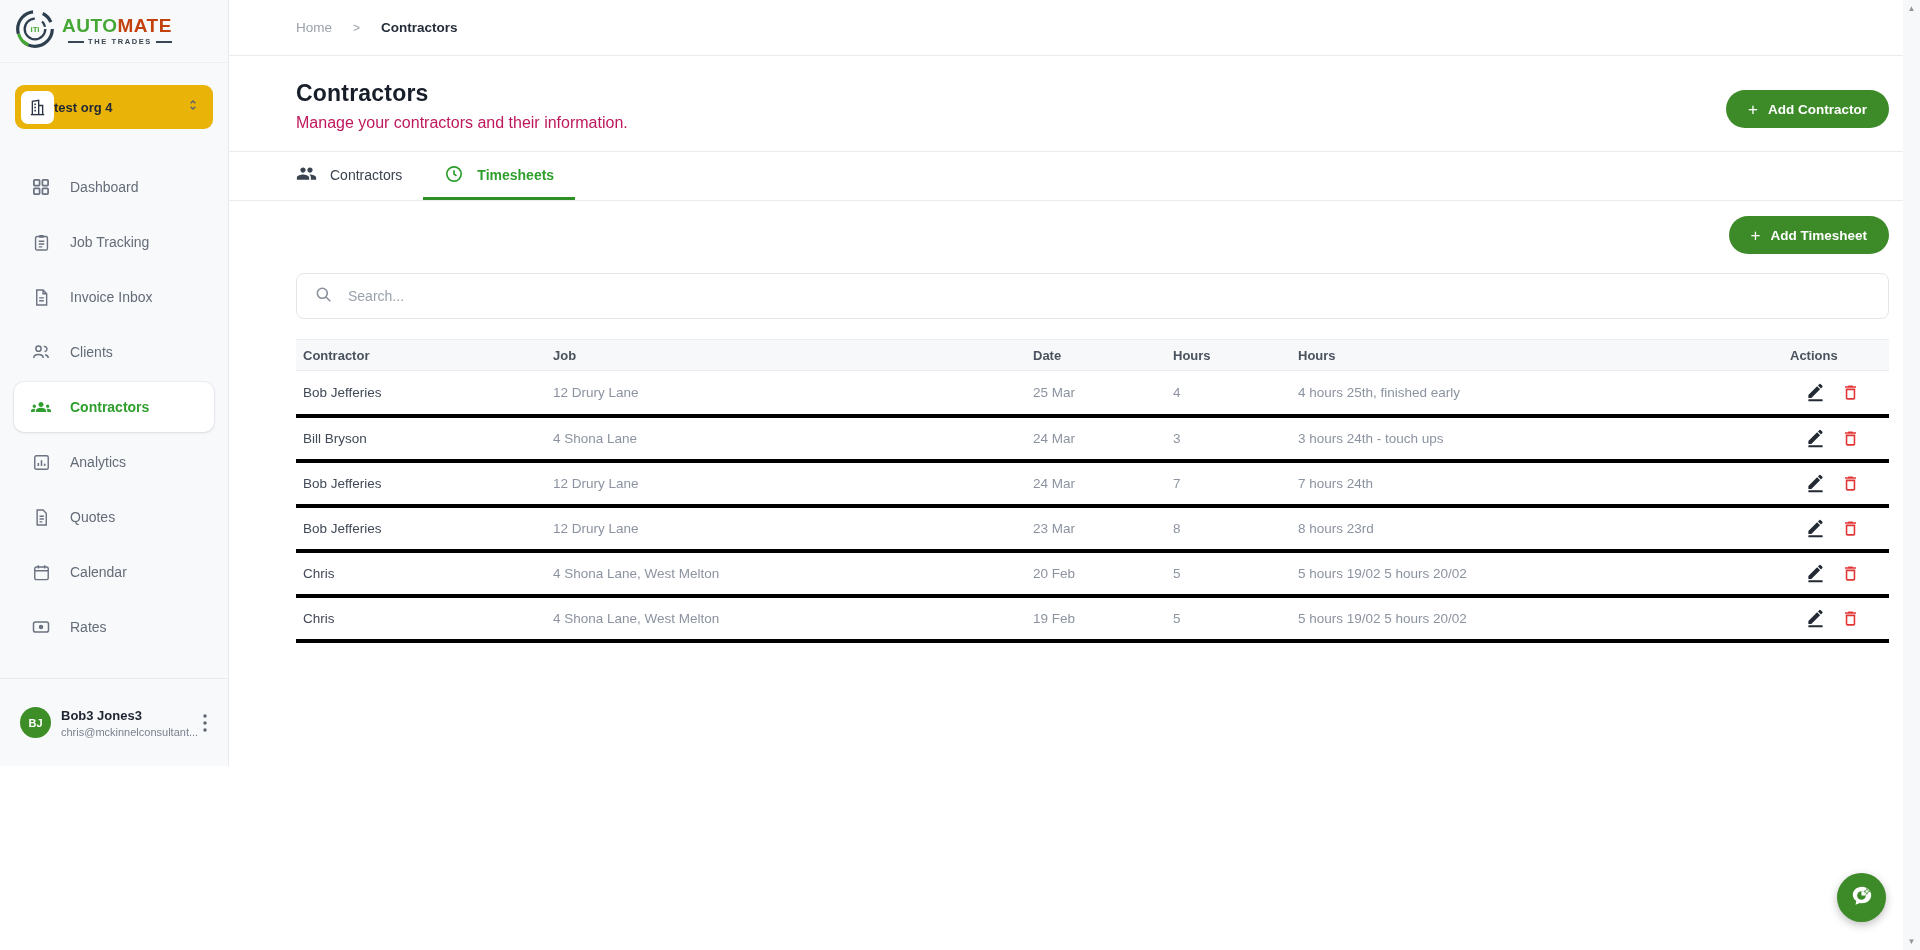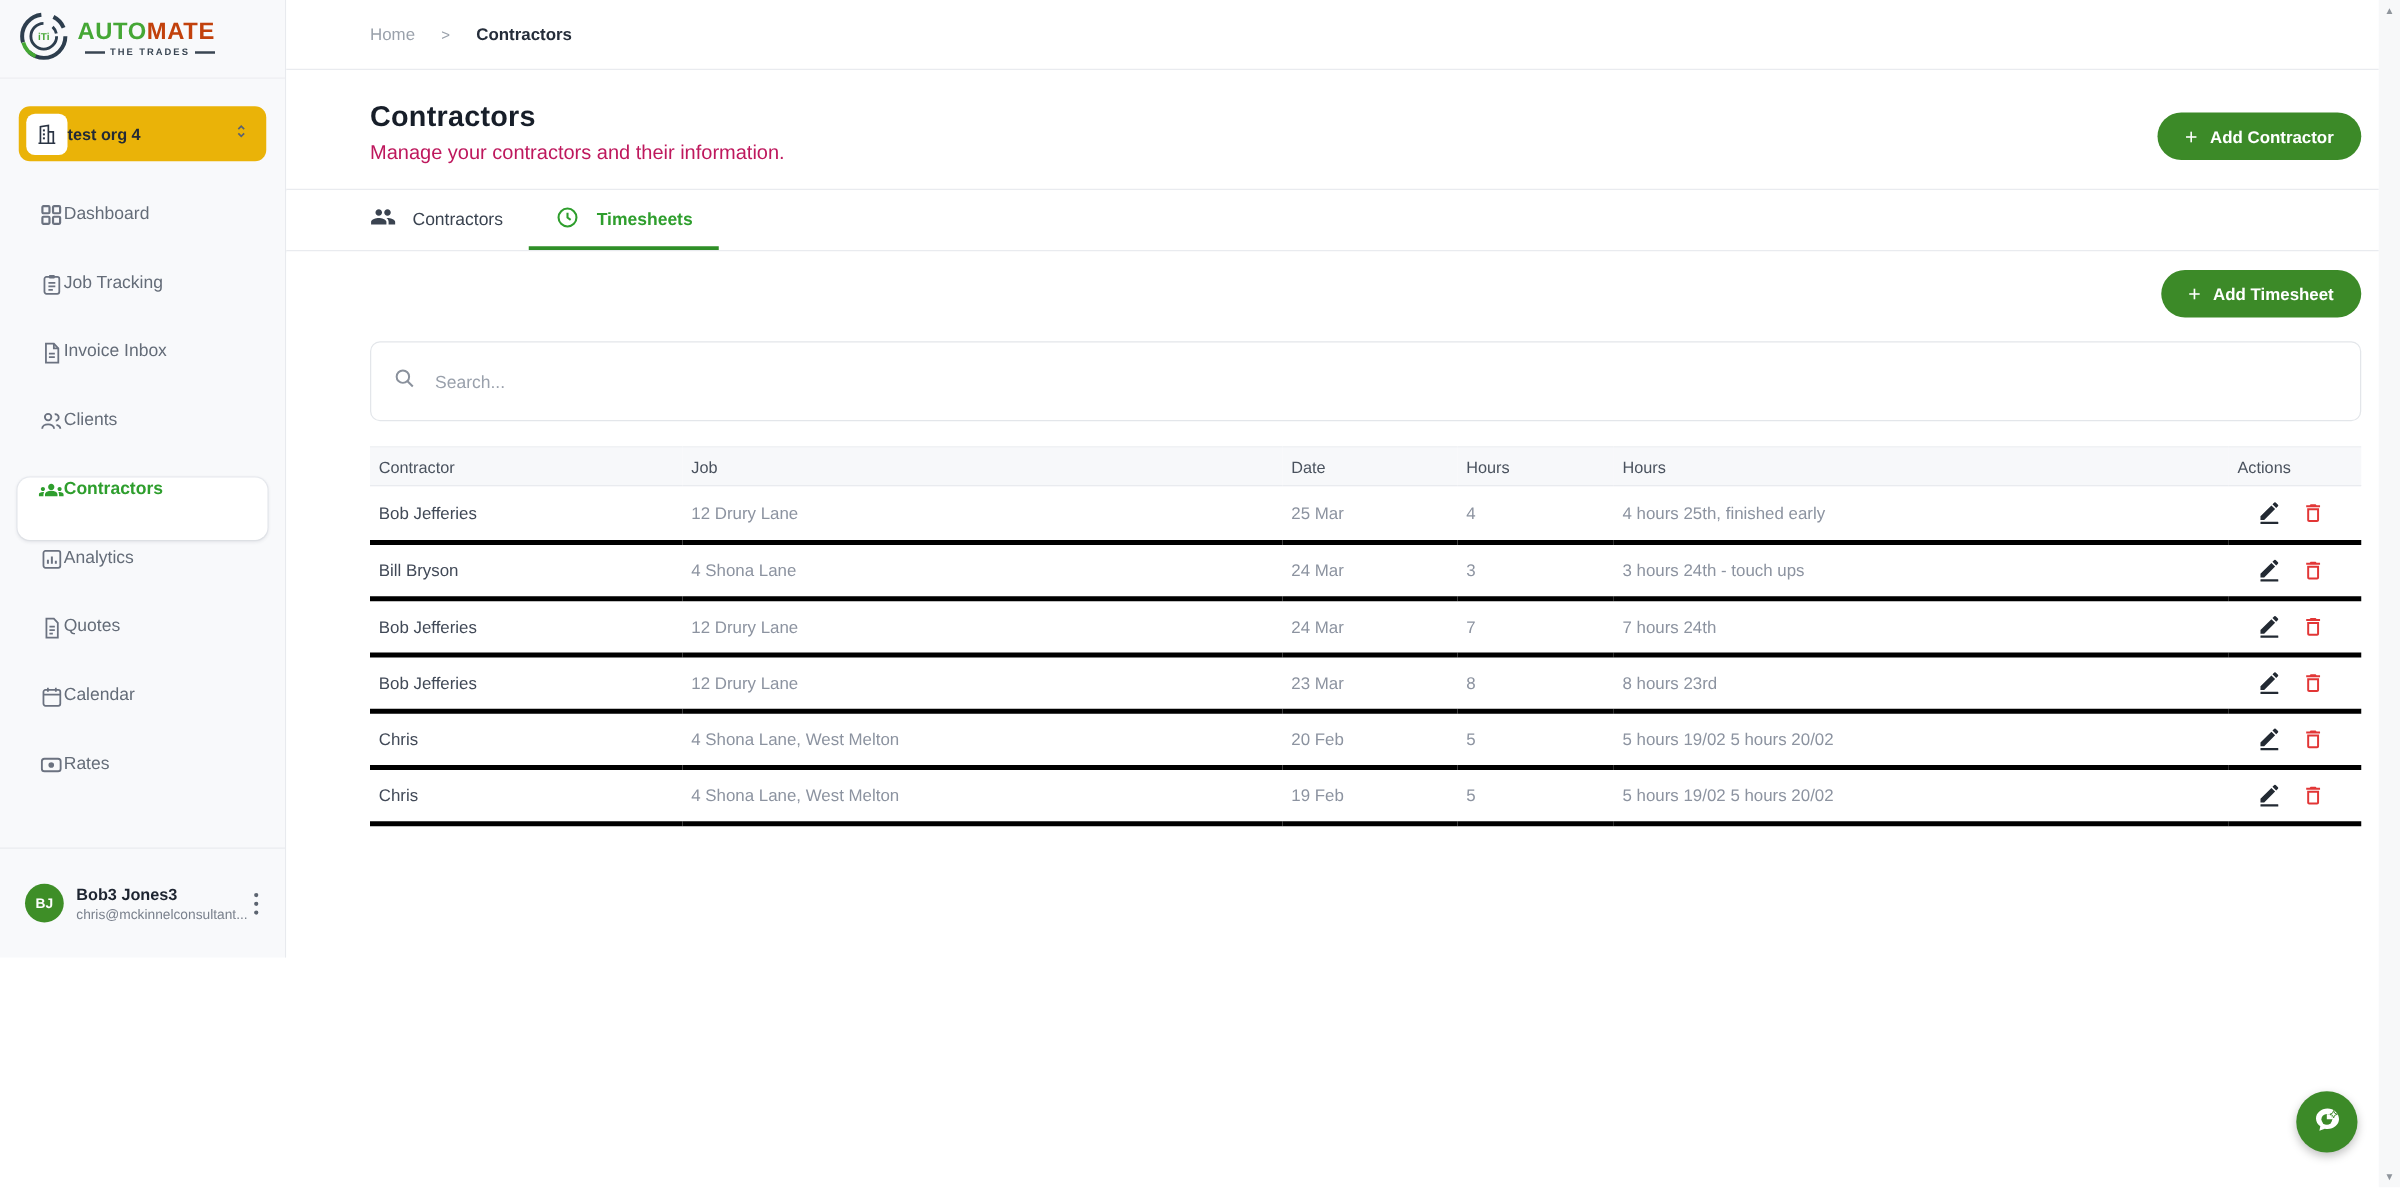--- a/index.html
+++ b/index.html
@@ -24,21 +24,21 @@
   .org-selector {
     margin:22px 15px 0 15px; height:44px; background:#eab308; border-radius:9px;
     display:flex; align-items:center; padding:0 12px 0 6px; cursor:pointer;
   }
   .org-icon-box { width:33px; height:33px; background:#ffffff; border-radius:7px; display:flex; align-items:center; justify-content:center; }
   .org-label { flex:1; font-size:13px; font-weight:700; color:#222a36; }
 
   .nav { position:absolute; top:162px; left:0; right:0; }
   .nav-item {
     height:50px; margin:0 14px 5px 14px; padding-left:17px;
-    display:flex; border-radius:10px;
+    display:flex; align-items:center; gap:19px; border-radius:10px;
     font-size:14px; color:#646c78; cursor:pointer;
   }
   .nav-item .nico { width:20px; height:20px; display:flex; align-items:center; justify-content:center; }
   .nav-item.active {
     background:#ffffff; color:#2e9e2d; font-weight:700;
     box-shadow:0 1px 3px rgba(25,35,55,.10), 0 0 0 1px #eef0f4;
   }
 
   .user-box {
     position:absolute; left:0; bottom:0; width:100%; height:88px;
@@ -78,29 +78,29 @@
     position:absolute; left:229px; top:153px; right:17px; height:48px; background:#fff;
     border-bottom:1px solid #e9ebef; display:flex; padding-left:46px;
   }
   .tab { display:flex; align-items:center; gap:13px; padding:0 21px; font-size:14px; color:#3a4350; cursor:pointer; border-bottom:3px solid transparent; }
   .tab.active { color:#2e9e2d; font-weight:700; border-bottom-color:#2f8f27; }
 
   .content { position:absolute; left:229px; top:202px; right:17px; bottom:0; background:#fff; padding:0 14px 0 67px; }
   .add-timesheet-row { display:flex; justify-content:flex-end; margin-top:14px; }
 
   .search-box {
-    margin-top:19px; height:64px; border:1px solid #e3e6ea; border-radius:8px; background:#fff;
+    margin-top:19px; height:46px; border:1px solid #e3e6ea; border-radius:8px; background:#fff;
     display:flex; align-items:center; padding:0 17px; gap:15px;
   }
   .search-box input { border:none; outline:none; flex:1; font-size:14px; color:#3a4350; font-family:"Liberation Sans",sans-serif; background:transparent; }
   .search-box input::placeholder { color:#9aa1ac; }
 
   table.ts { width:100%; border-collapse:collapse; table-layout:fixed; margin-top:20px; }
   table.ts th {
-    background:#f7f8fa; height:31px; text-align:left; font-size:13px; font-weight:400;
+    background:#f7f8fa; height:31px; text-align:left; font-size:13px; font-weight:700;
     color:#4a525e; padding-left:7px; border-top:1px solid #eceef1; border-bottom:1px solid #e9ebef;
   }
   table.ts td { height:45px; font-size:13.5px; padding-left:7px; border-bottom:4px solid #000000; color:#8c93a0; }
   table.ts td.c-contractor { color:#414957; }
   .actions-cell { display:flex; align-items:center; gap:13px; padding-left:14px; }
   .icon-btn { width:22px; height:22px; display:flex; align-items:center; justify-content:center; cursor:pointer; background:none; border:none; padding:0; }
 
   
   .fab {
     position:absolute; right:34px; bottom:28px; width:49px; height:49px; border-radius:50%;

